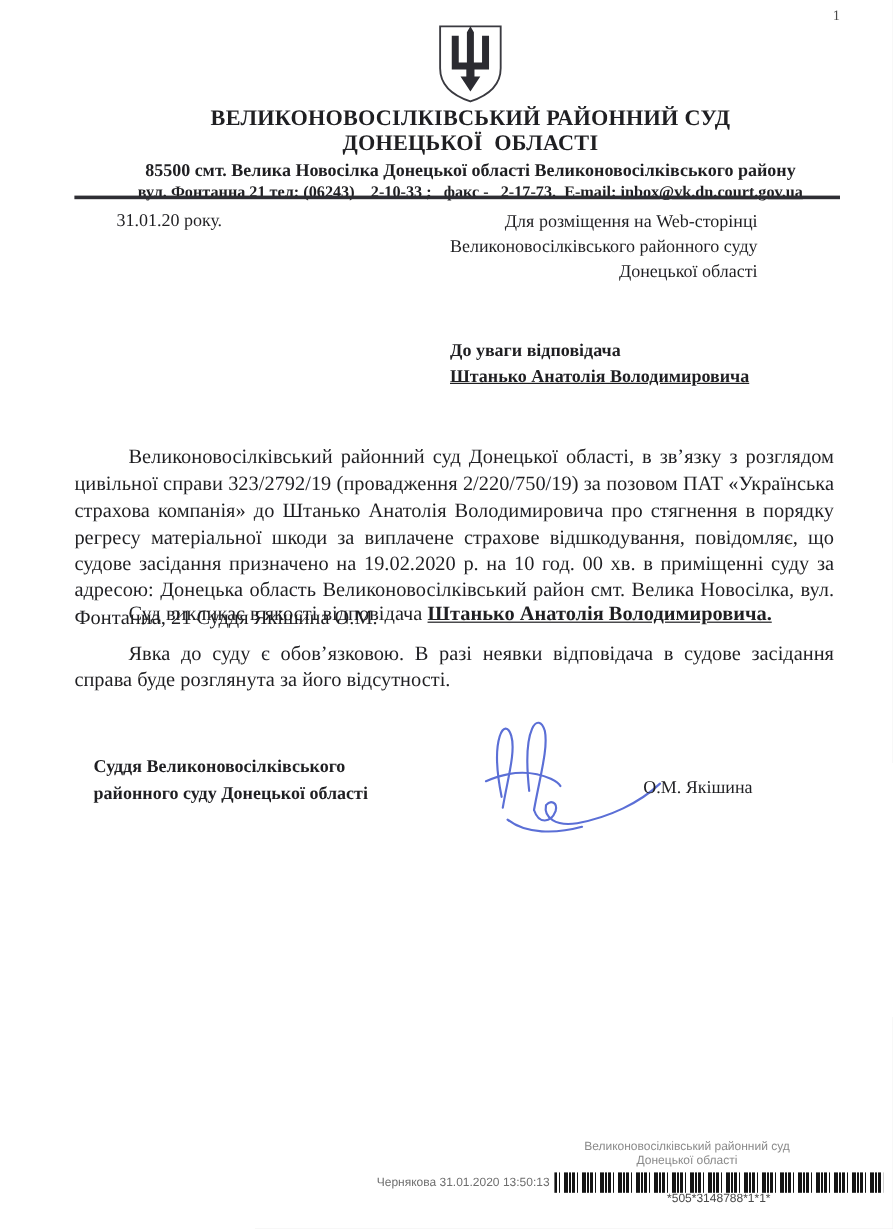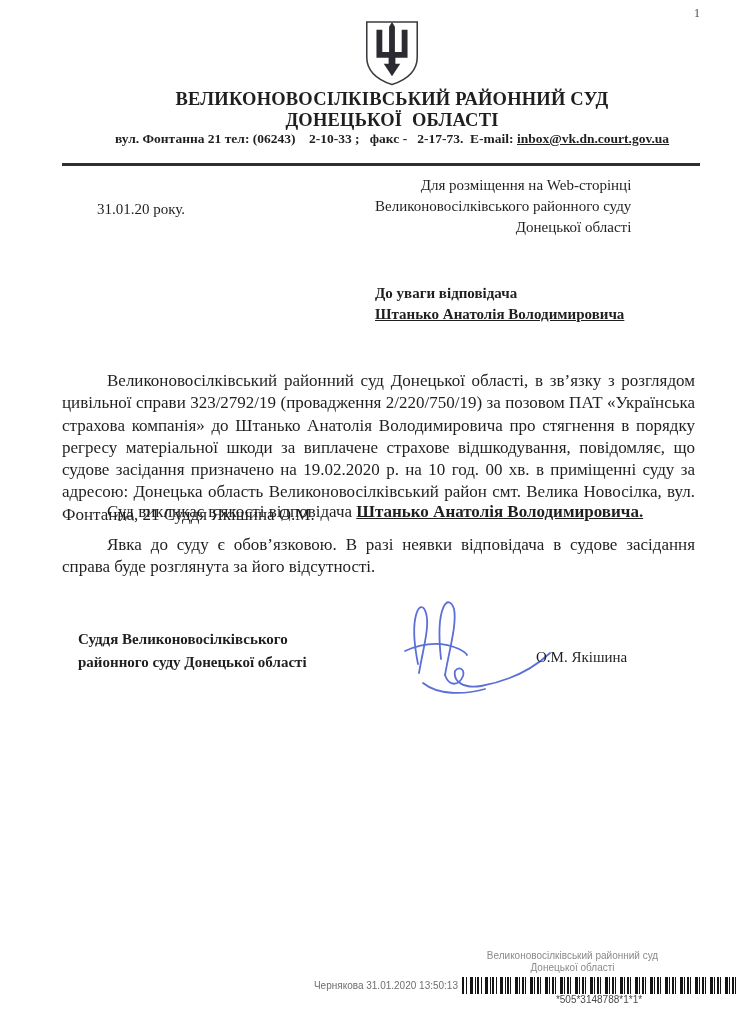--- a/index.html
+++ b/index.html
@@ -16,21 +16,21 @@
   .page-number { left:694px; top:6px; font-size:12px; color:#4a4a4a; }
 
   .header-block { left:40px; top:20px; width:704px; text-align:center; }
   .emblem { display:block; margin:0 auto 3px auto; }
   .court-line { font-size:18.5px; font-weight:bold; line-height:21px; letter-spacing:.2px; }
   .address-line { font-size:15px; font-weight:bold; line-height:17px; margin-top:4px; }
   .contact-line { font-size:13.5px; font-weight:bold; line-height:16px; }
 
   .header-rule { left:62px; top:163px; width:638px; height:3px; background:#2e2e34; }
 
-  .doc-date { left:97px; top:176px; font-size:15px;margin-top:25px; }
+  .doc-date { left:97px; top:176px; font-size:15px; }
   .web-note { left:375px; top:175px; font-size:15px; line-height:21px;text-align:right; }
   .web-note .line:first-child { padding-left:8px; }
 
   .recipient { left:375px; top:283px; font-size:15px; font-weight:bold; line-height:21px; }
 
   .body-par { left:62px; width:633px; font-size:17px; line-height:22.3px;
               text-align:justify; text-indent:45px; }
   .par-1 { top:370px; }
   .par-2 { top:501px; text-align:left; }
   .par-3 { top:534px; }
@@ -68,20 +68,21 @@
     <svg class="emblem" width="60" height="66" viewBox="0 0 60 68" aria-hidden="true">
       <path d="M4,2 H56 V38 C56,53 45,61.5 30,66.5 C15,61.5 4,53 4,38 Z" fill="#ffffff" stroke="#3a3a40" stroke-width="1.6"></path>
       <path fill="#2b2b31" d="
         M27,7 L30,2 L33,7 L33,33 L27,33 Z
         M14,10 L20,10 L20,33 L14,33 Z
         M40,10 L46,10 L46,33 L40,33 Z
         M14,33 L46,33 L46,39 L33.5,39 L33.5,45 L38.5,45 L30,58 L21.5,45 L26.5,45 L26.5,39 L14,39 Z"></path>
     </svg>
     <div class="court-line pre">ВЕЛИКОНОВОСІЛКІВСЬКИЙ РАЙОННИЙ СУД</div>
     <div class="court-line pre">ДОНЕЦЬКОЇ  ОБЛАСТІ</div>
+    <div class="address-line pre">85500 смт. Велика Новосілка Донецької області Великоновосілківського району</div>
     <div class="contact-line pre"><span>вул. Фонтанна 21 тел: (06243)    2-10-33 ;   факс -   2-17-73.  E-mail: </span><span class="u">inbox@vk.dn.court.gov.ua</span></div>
   </div>
 
   <div class="abs header-rule"></div>
 
   <div class="abs doc-date">31.01.20 року.</div>
 
   <div class="abs web-note">
     <div class="line">Для розміщення на Web-сторінці</div>
     <div class="line">Великоновосілківського районного суду</div>

